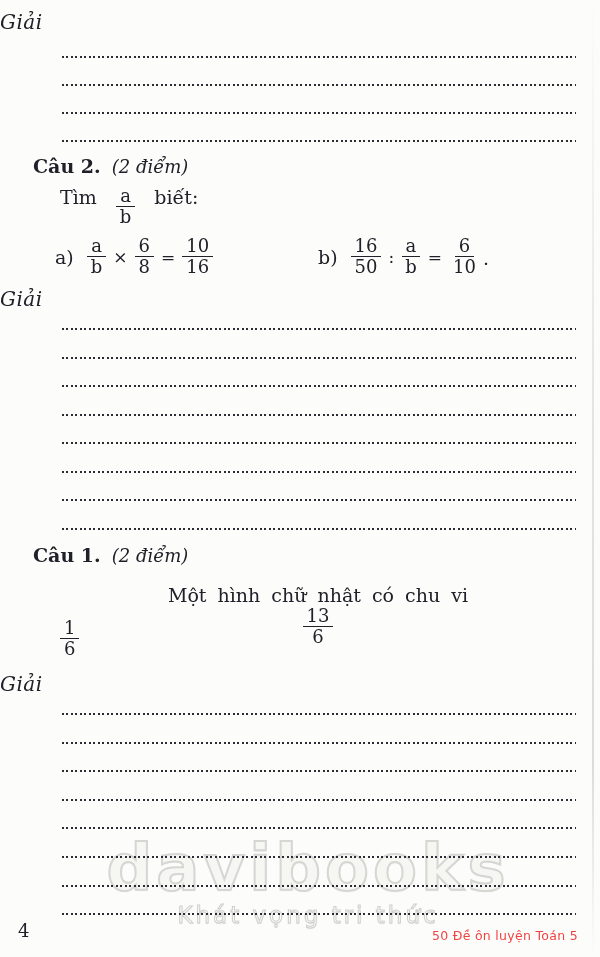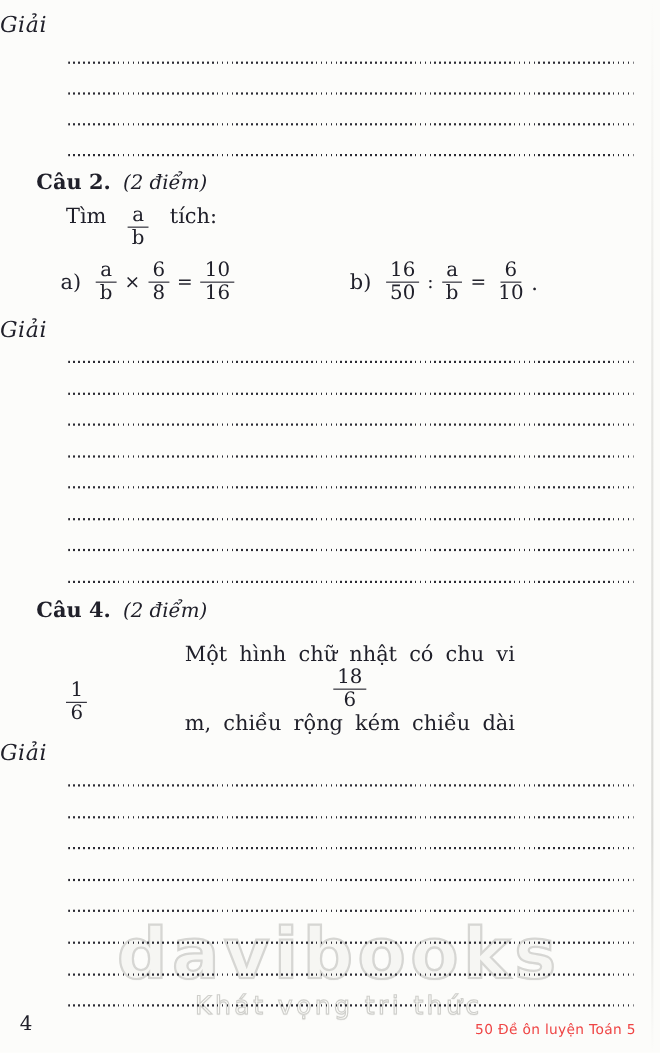--- a/index.html
+++ b/index.html
@@ -126,21 +126,21 @@
     <span class="q-label">Câu 2.</span>
     <span class="q-points">(2 điểm)</span>
   </div>
 
   <div class="find-row">
     <span>Tìm</span>
     <span class="frac">
       <span class="num">a</span>
       <span class="den">b</span>
     </span>
-    <span>tích:</span>
+    <span>biết:</span>
   </div>
 
   <div class="eq eq-a">
     <span class="eq-label">a)</span>
     <span class="frac">
       <span class="num">a</span>
       <span class="den">b</span>
     </span>
     <span class="op">×</span>
     <span class="frac">
@@ -180,31 +180,30 @@
       <div class="dotline"></div>
       <div class="dotline"></div>
       <div class="dotline"></div>
       <div class="dotline"></div>
       <div class="dotline"></div>
       <div class="dotline"></div>
       <div class="dotline"></div>
     </div>
 
   <div class="q-head q3-head">
-    <span class="q-label">Câu 4.</span>
+    <span class="q-label">Câu 1.</span>
     <span class="q-points">(2 điểm)</span>
   </div>
 
   <div class="para-line para1">
     <span class="txt">Một hình chữ nhật có chu vi</span>
     <span class="frac">
-      <span class="num">18</span>
+      <span class="num">13</span>
       <span class="den">6</span>
     </span>
-    <span class="txt">m, chiều rộng kém chiều dài</span>
   </div>
 
   <div class="para-line para2">
     <span class="frac">
       <span class="num">1</span>
       <span class="den">6</span>
     </span>
   </div>
 
   <div class="giai giai3">Giải</div>

